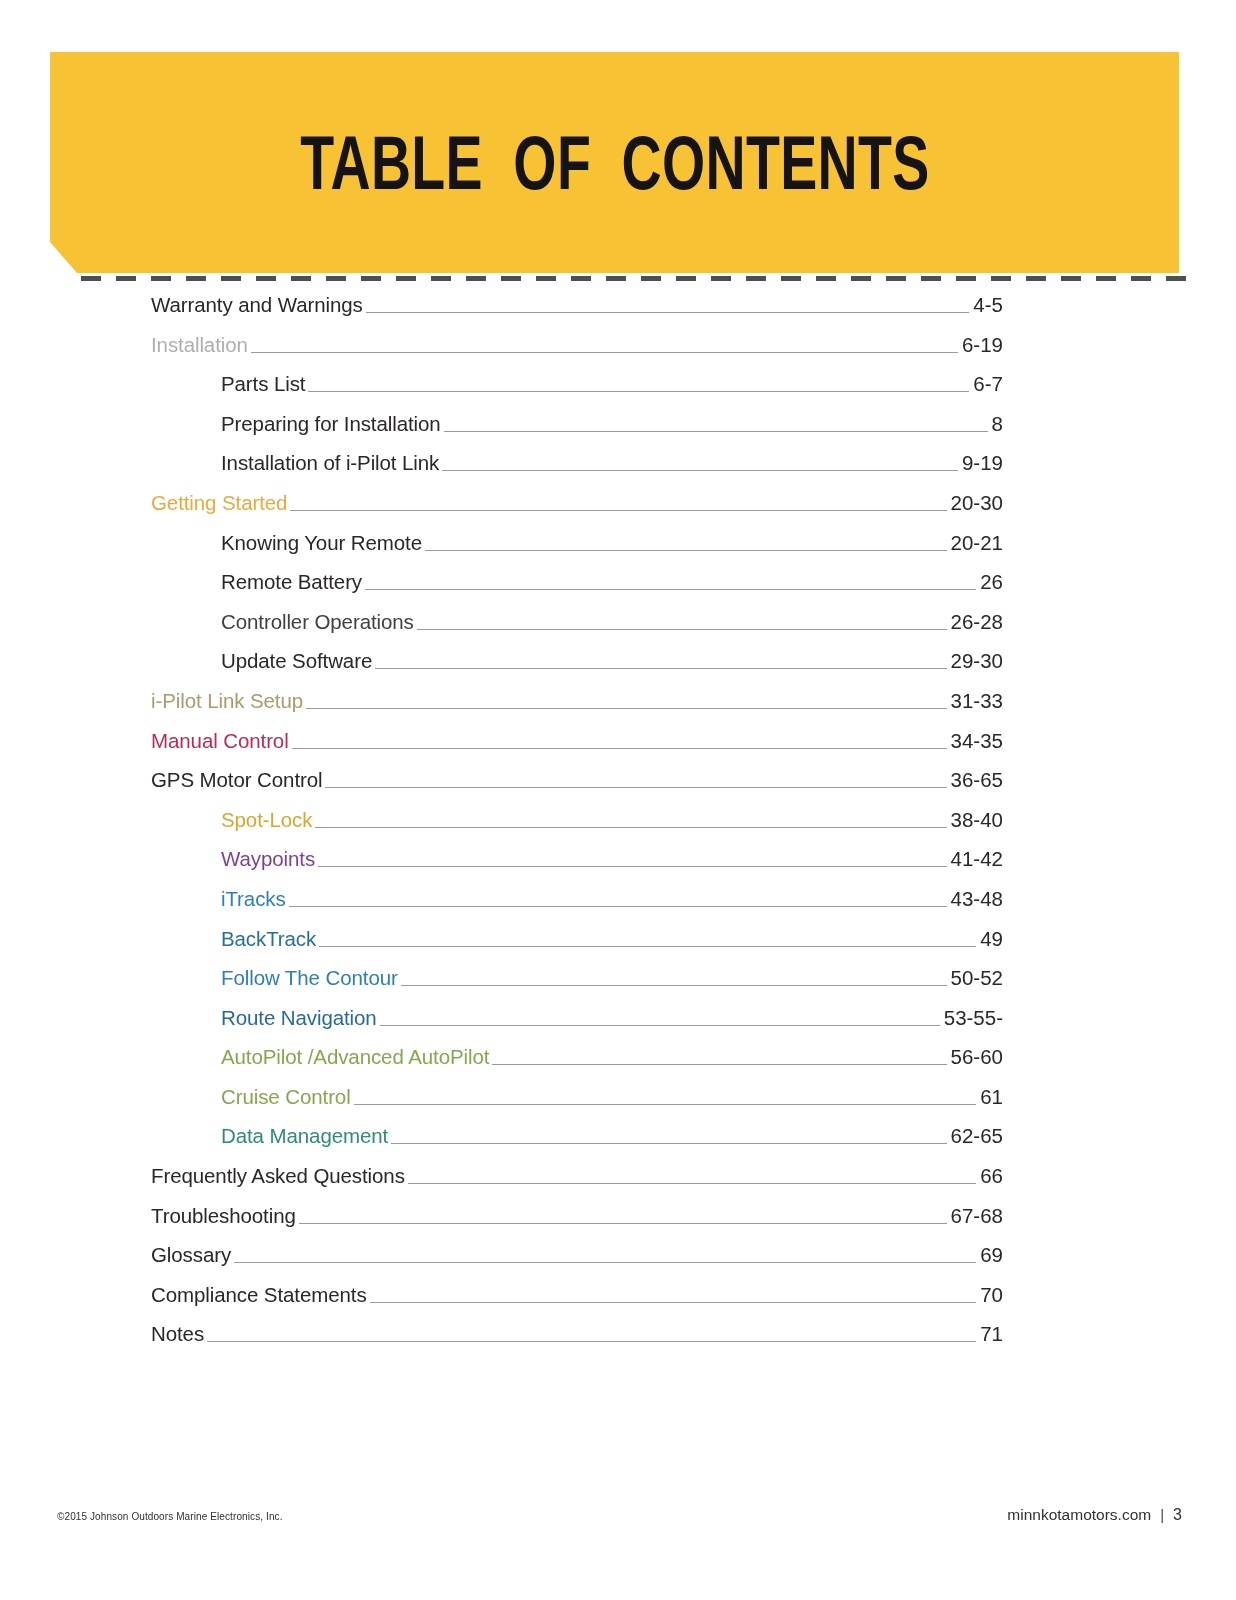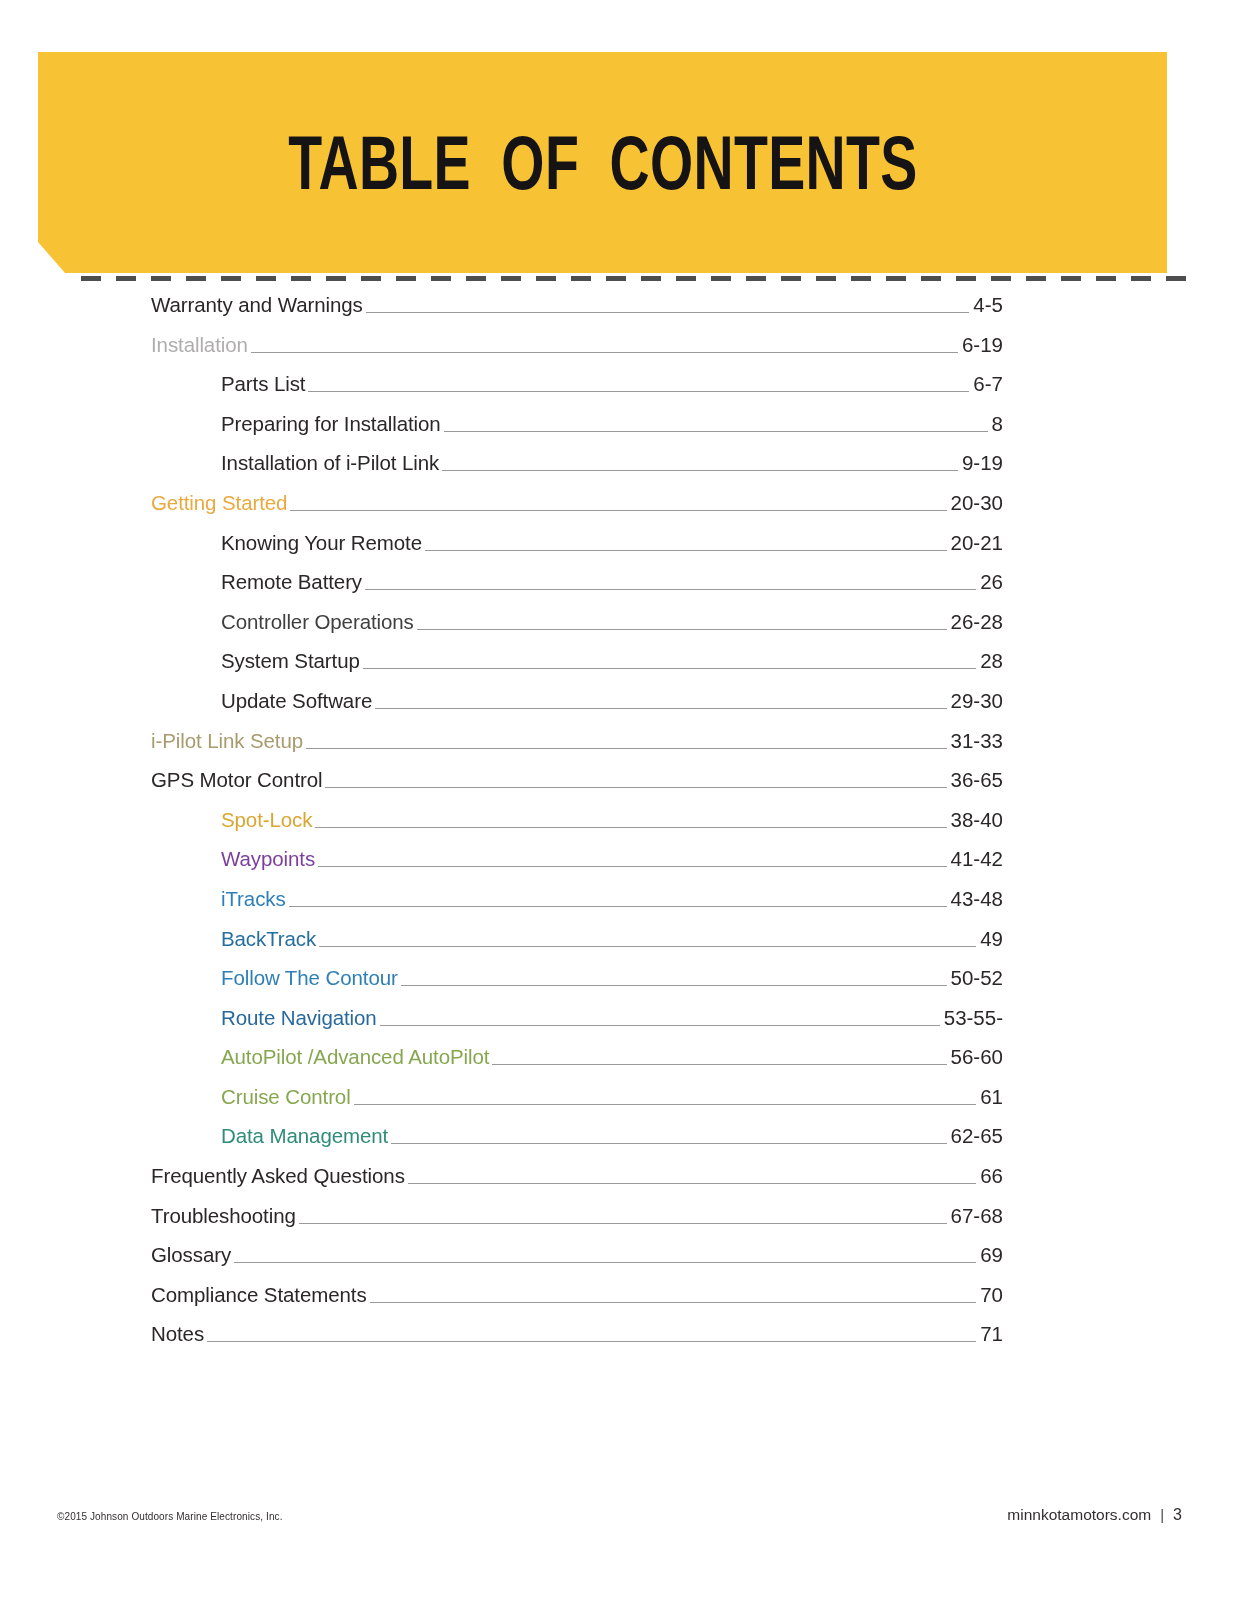--- a/index.html
+++ b/index.html
@@ -2,21 +2,21 @@
 <html><head>
 <meta charset="utf-8">
 <style>
   * { margin:0; padding:0; box-sizing:border-box; }
   html,body { background:#ffffff; font-family:"Liberation Sans", sans-serif; }
   .page {
     position:relative; width:1236px; height:1600px;
     background:#ffffff; overflow:hidden; margin:0 auto;
   }
   .banner {
-    position:absolute; left:38px; top:52px; width:1129px; height:221px;
+    position:absolute; left:50px; top:52px; width:1129px; height:221px;
     background:#F7C334;
     clip-path: polygon(0 0, 100% 0, 100% 100%, 2.4% 100%, 0 86%);
     display:flex; align-items:center; justify-content:center;
   }
   .banner h1 {
     font-size:76px; font-weight:bold; color:#161314;
     letter-spacing:0.5px; word-spacing:20px;
     transform:scaleX(0.73); white-space:nowrap;
   }
   .dashes {
@@ -98,33 +98,33 @@
         <span class="toc-label" style="color: rgb(43, 38, 40);">Remote Battery</span>
         <span class="leader"></span>
         <span class="toc-pages">26</span>
       </div>
       <div class="toc-row indent">
         <span class="toc-label" style="color: #404040;">Controller Operations</span>
         <span class="leader"></span>
         <span class="toc-pages">26-28</span>
       </div>
       <div class="toc-row indent">
-        <span class="toc-label" style="color: rgb(43, 38, 40);">System Startup</span>
-        <span class="leader"></span>
-        <span class="toc-pages">28</span>
-      </div>
-      <div class="toc-row indent">
         <span class="toc-label" style="color: rgb(43, 38, 40);">Update Software</span>
         <span class="leader"></span>
         <span class="toc-pages">29-30</span>
       </div>
       <div class="toc-row">
         <span class="toc-label" style="color: rgb(168, 155, 110);">i-Pilot Link Setup</span>
         <span class="leader"></span>
         <span class="toc-pages">31-33</span>
+      </div>
+      <div class="toc-row">
+        <span class="toc-label" style="color: rgb(186, 44, 78);">Manual Control</span>
+        <span class="leader"></span>
+        <span class="toc-pages">34-35</span>
       </div>
       <div class="toc-row">
         <span class="toc-label" style="color: rgb(43, 38, 40);">GPS Motor Control</span>
         <span class="leader"></span>
         <span class="toc-pages">36-65</span>
       </div>
       <div class="toc-row indent">
         <span class="toc-label" style="color: rgb(217, 166, 49);">Spot-Lock</span>
         <span class="leader"></span>
         <span class="toc-pages">38-40</span>

